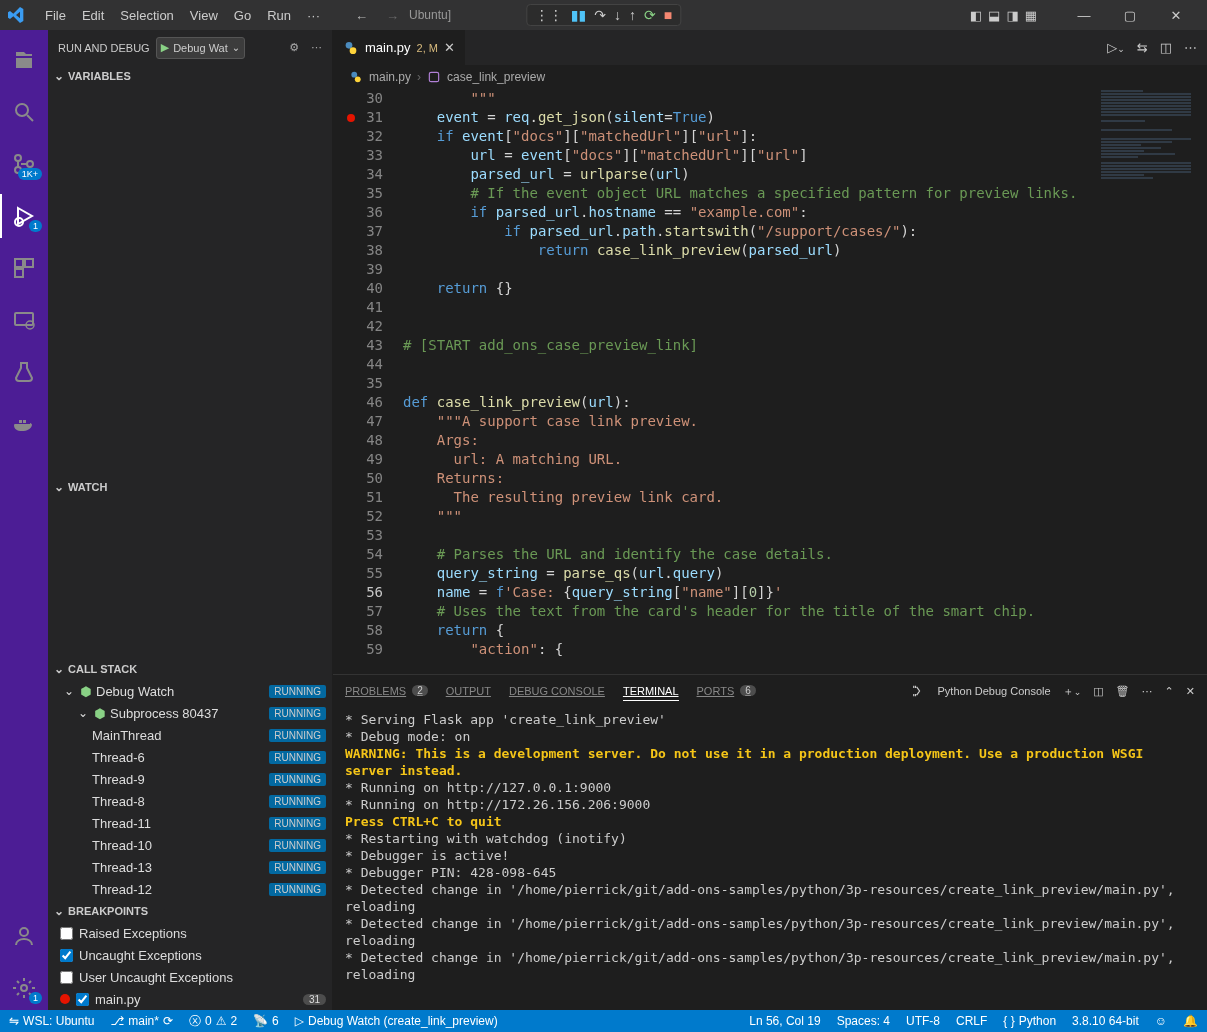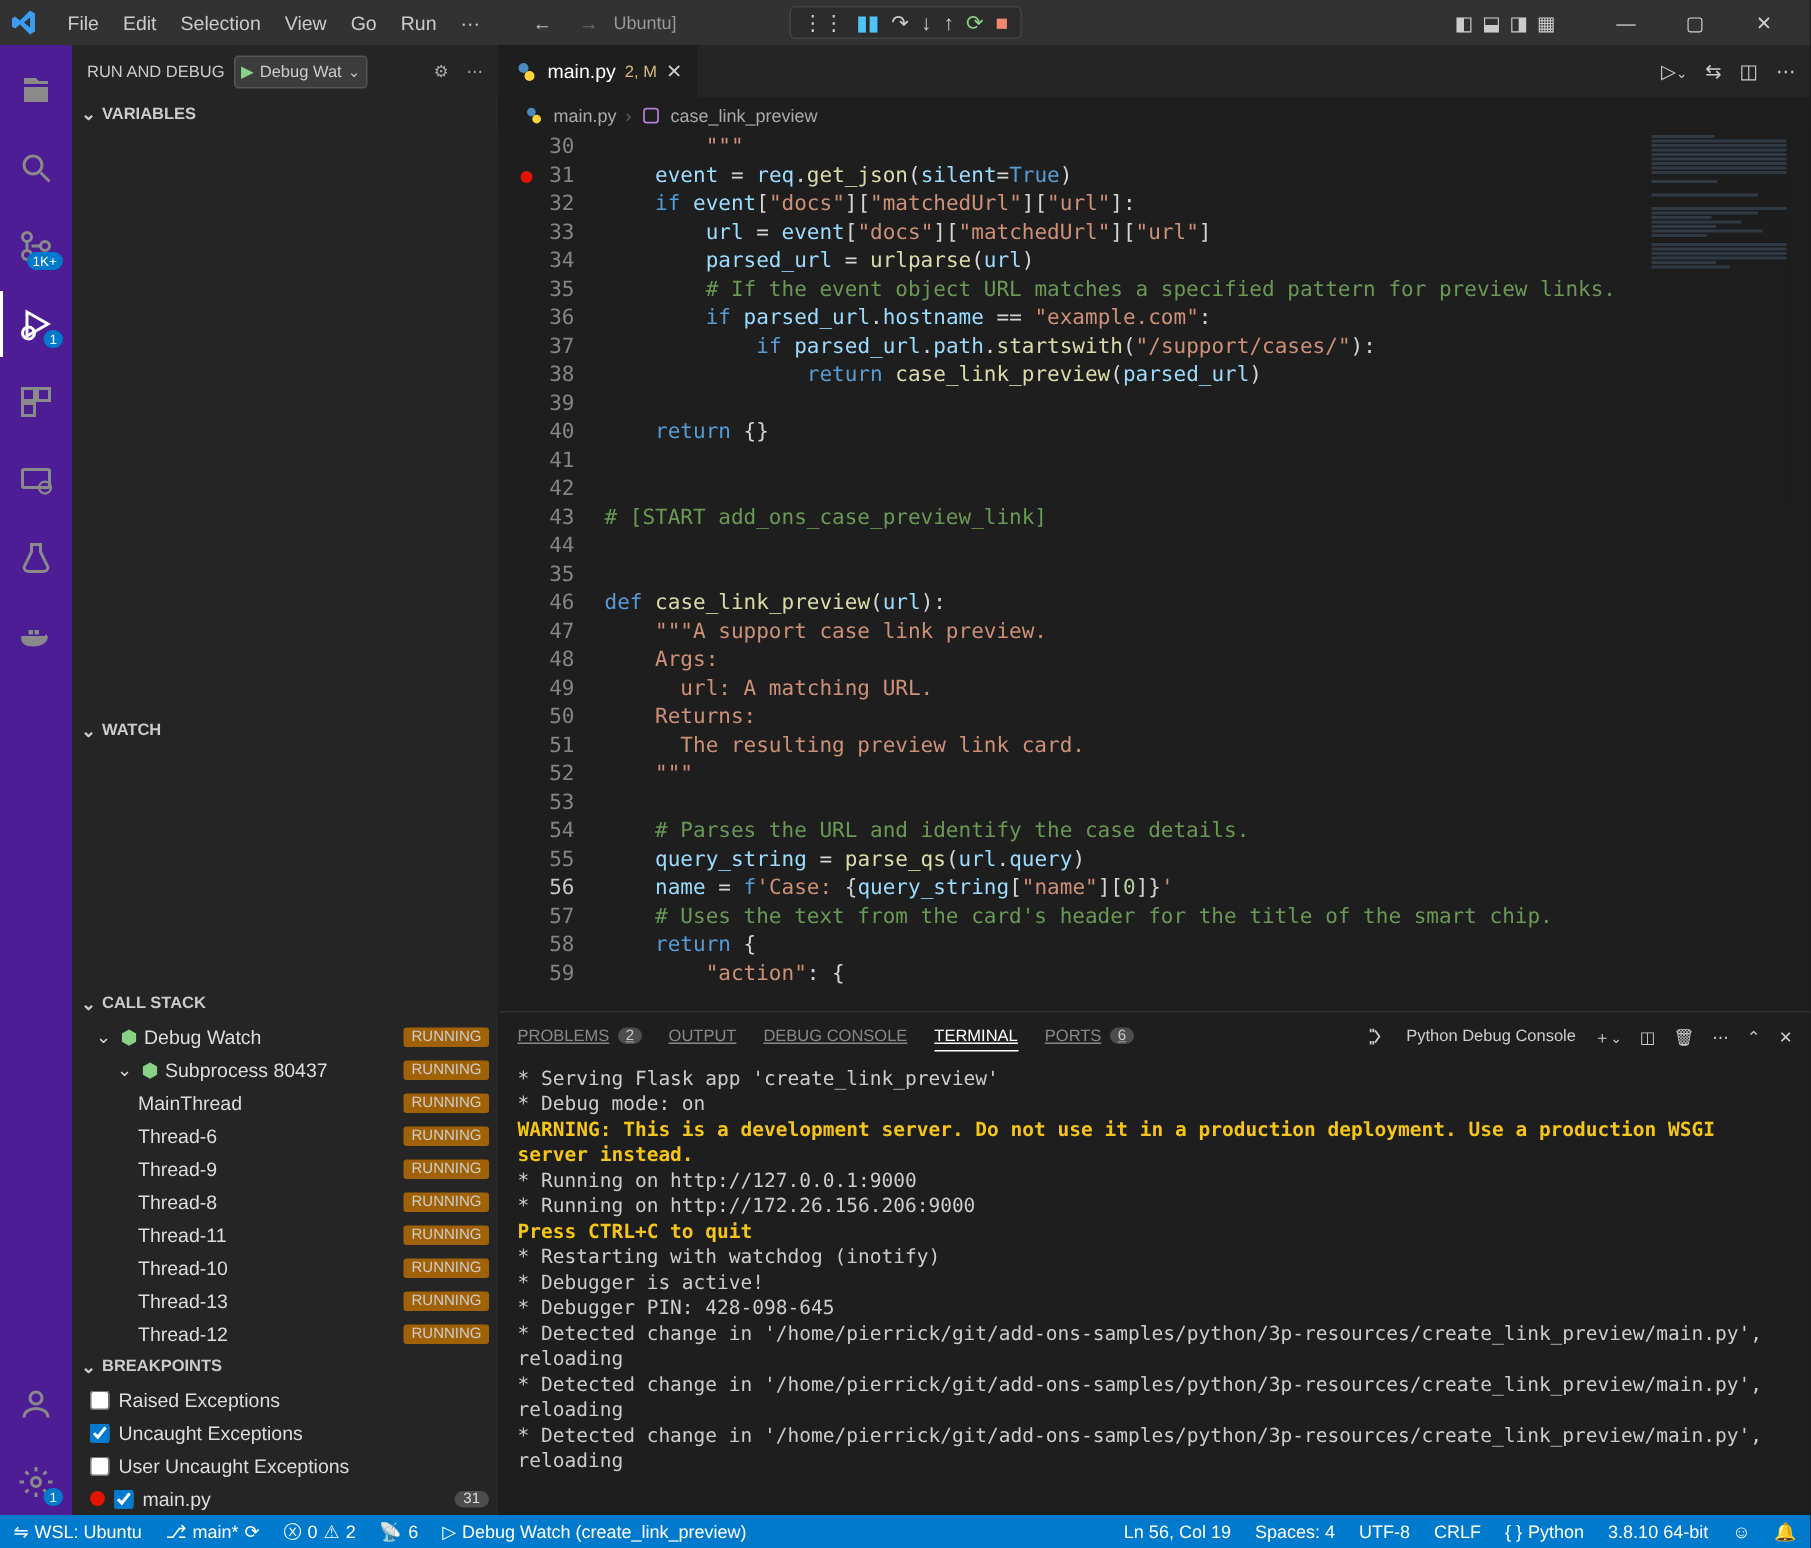--- a/index.html
+++ b/index.html
@@ -113,21 +113,21 @@
   .panel-body.tall { min-height: 330px; }
   .panel-body.mid { min-height: 160px; }
 
   .callstack-row, .bp-row {
     display: flex; align-items: center;
     height: 22px; padding: 0 6px 0 12px;
     font-size: 13px; color: #ddd;
   }
   .callstack-row .indent { display: inline-block; }
   .callstack-row .tag {
-    margin-left: auto; background: #a16207;
+    margin-left: auto; background: #0369a1;
     font-size: 10px; padding: 1px 5px; border-radius: 2px;
     color: #ccc;
   }
   .callstack-row .bug-icon { width: 16px; text-align: center; margin-right: 2px; }
   .callstack-row .chev-s { width: 14px; font-size: 12px; }
 
   .bp-row input[type=checkbox] { margin-right: 6px; accent-color: #007acc; }
   .bp-row .dot { width: 10px; height: 10px; border-radius: 50%; background: #e51400; margin-right: 6px; }
   .bp-row .count { margin-left: auto; background: #4d4d4d; border-radius: 8px; font-size: 10px; padding: 0 6px; }
 

